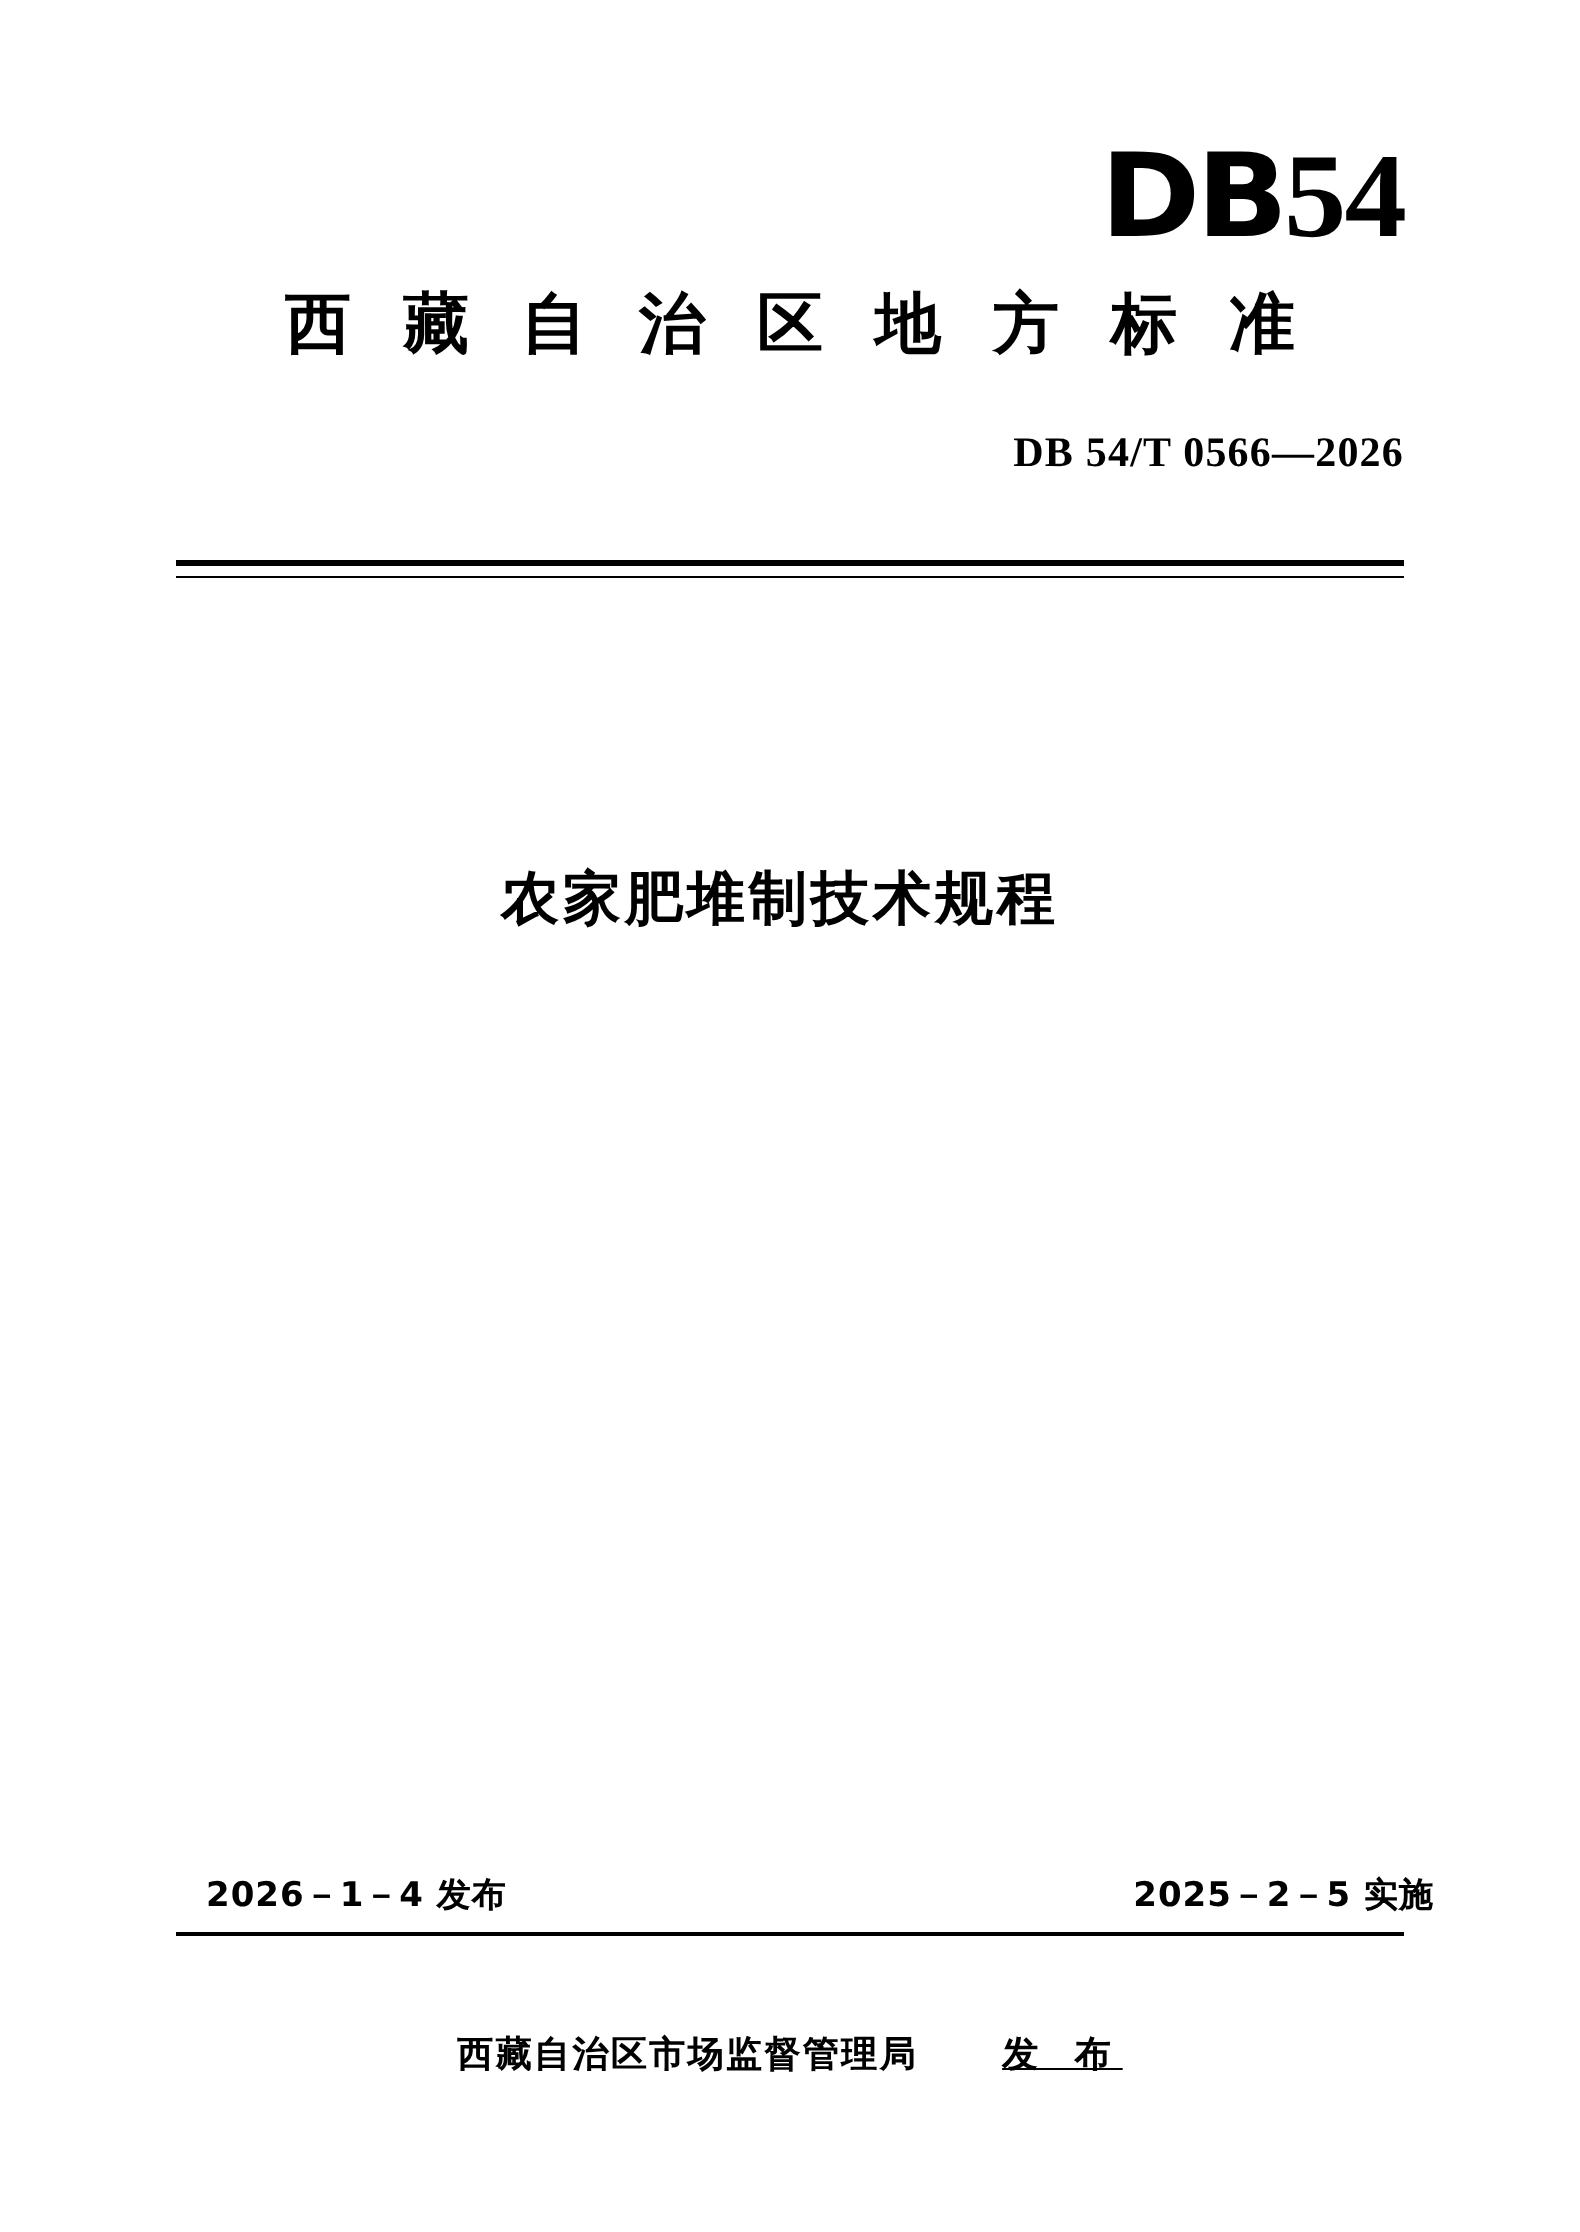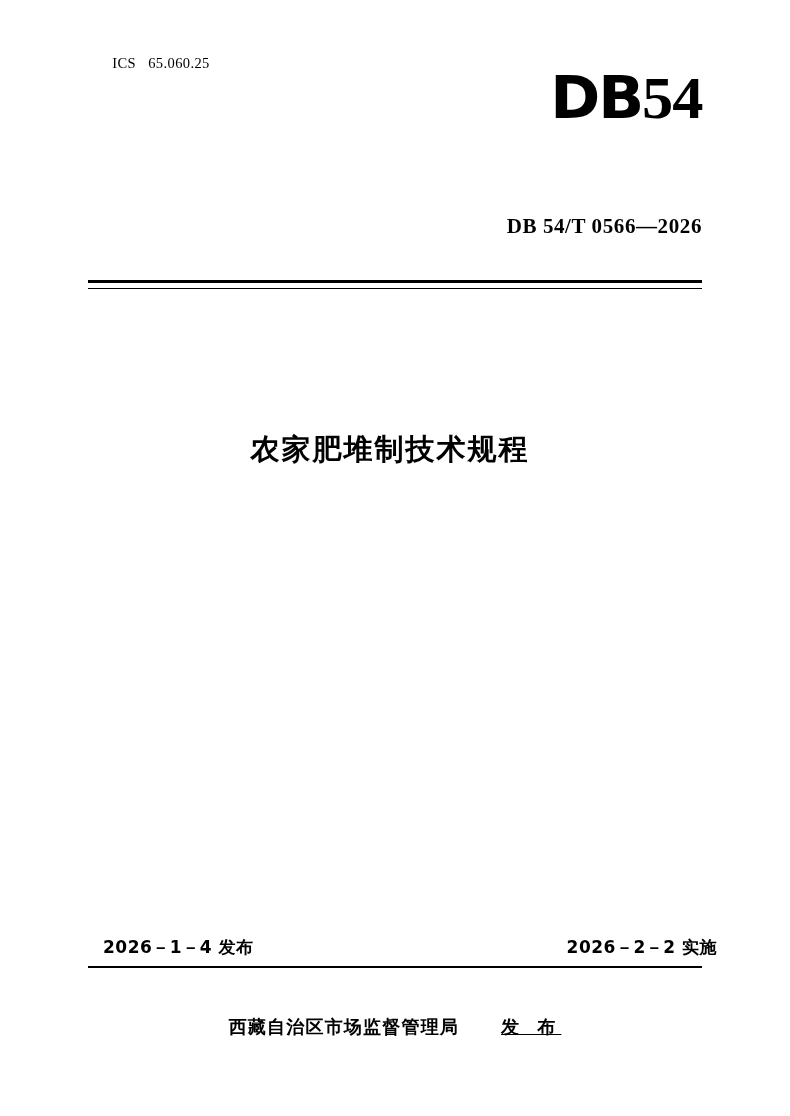--- a/index.html
+++ b/index.html
@@ -158,40 +158,38 @@
     letter-spacing: 6px;
     text-decoration: underline;
   }
 </style>
 </head>
 <body>
 
 <div class="page">
 
   <div class="ics-block">
-    <div class="ics-line">
-      <span class="ics-label">ICS</span><span>65.060.25</span>
-    </div>
   </div>
 
   <div class="db-logo">
     <span class="db-part">DB</span><span class="num-part">54</span>
   </div>
 
+  <div class="std-title">西藏自治区地方标准</div>
 
   <div class="std-number">DB 54/T  0566—2026</div>
 
   <div class="rule-thick"></div>
   <div class="rule-thin"></div>
 
   <div class="doc-title">农家肥堆制技术规程</div>
 
   <div class="dates-row">
     <div>2026－1－4 发布</div>
-    <div>2026－2－2 实施</div>
+    <div>2025－2－5 实施</div>
   </div>
   <div class="rule-bottom"></div>
 
   <div class="issuer">
     <span>西藏自治区市场监督管理局</span><span class="publish">发  布</span>
   </div>
 
 </div>
 
 </body></html>

